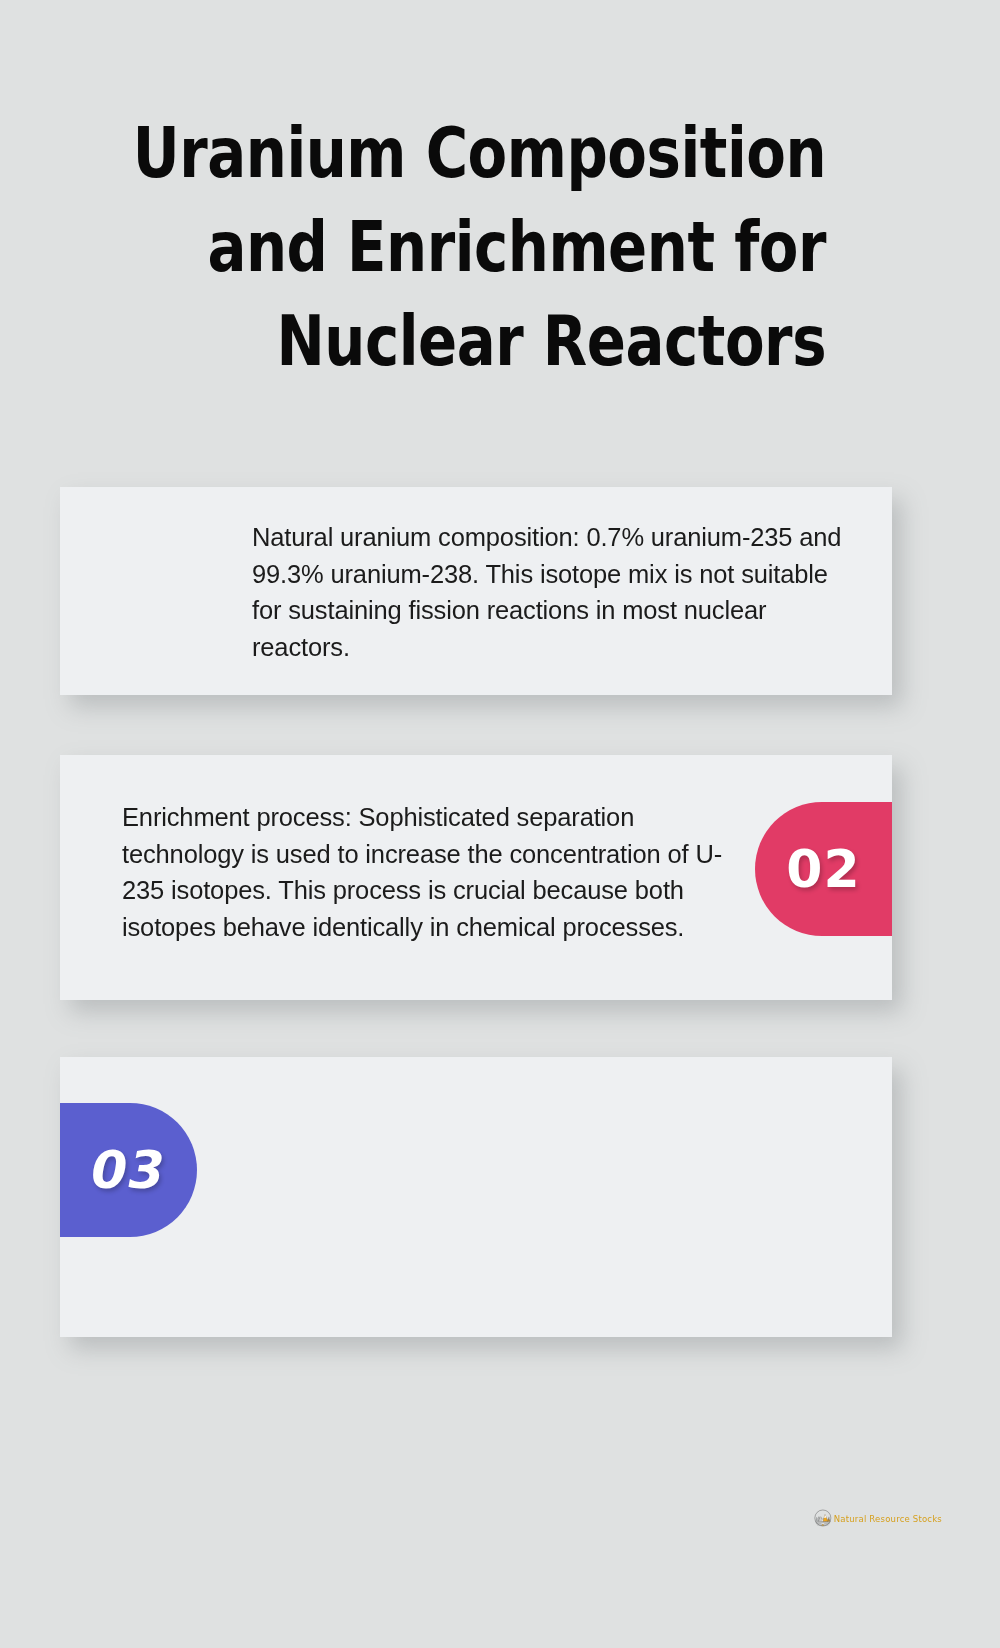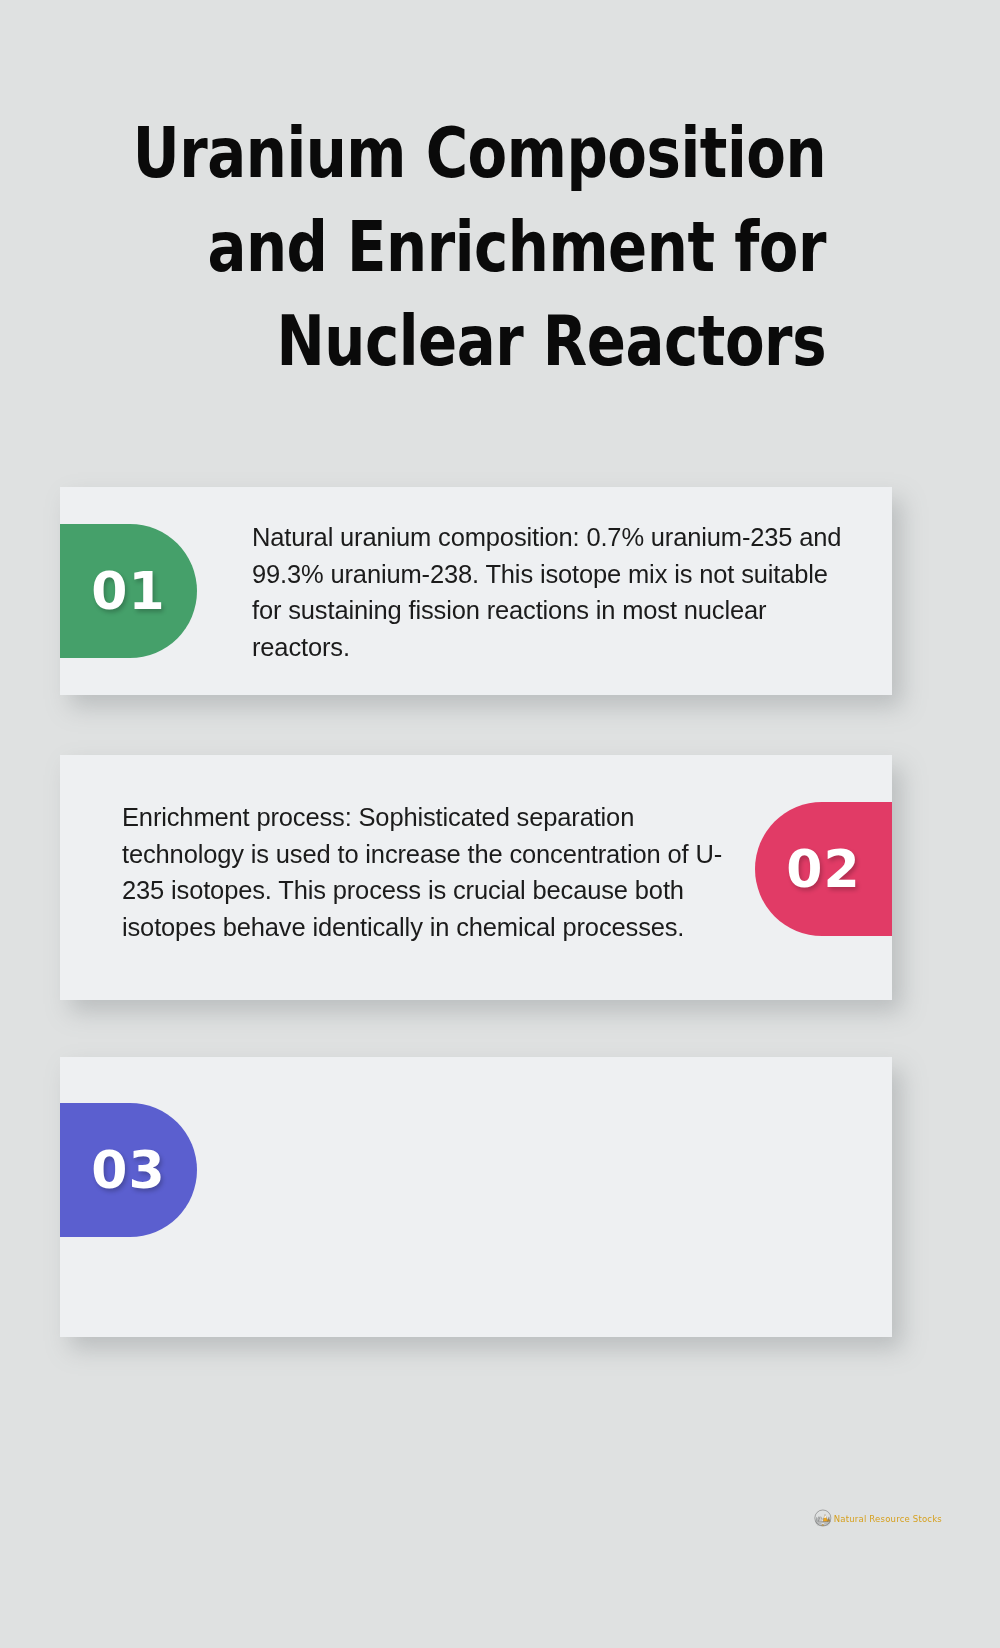--- a/index.html
+++ b/index.html
@@ -61,21 +61,21 @@
   .badge-left {
     left:0;
     border-radius:0 110px 110px 0;
   }
   .badge-right {
     right:0;
     border-radius:110px 0 0 110px;
   }
   .card-1 .badge { top:37px; width:137px; height:134px; background:#45a06a; }
   .card-2 .badge { top:47px; width:137px; height:134px; background:#e13b66; }
-  .card-3 .badge { top:46px; width:137px; height:134px; background:#5b5fcf; }
+  .card-3 .badge { top:46px; width:137px; height:134px; background:#5b5fcf;font-style:italic; }
 
   
   .card-text {
     position:absolute;
     font-size:25.5px;
     line-height:36.5px;
     color:#1b1b1b;
     font-family:Liberation Sans, sans-serif;
     letter-spacing:-0.15px;
   }
@@ -106,21 +106,20 @@
 
 <div class="page">
 
   <div class="title-block">
     <span class="title-line">Uranium Composition</span>
     <span class="title-line">and Enrichment for</span>
     <span class="title-line">Nuclear Reactors</span>
   </div>
 
   <div class="card card-1">
-    <div class="badge badge-left">01</div>
     <div class="card-text">Natural uranium composition: 0.7% uranium-235 and 99.3% uranium-238. This isotope mix is not suitable for sustaining fission reactions in most nuclear reactors.</div>
   </div>
 
   <div class="card card-2">
     <div class="badge badge-right">02</div>
     <div class="card-text">Enrichment process: Sophisticated separation technology is used to increase the concentration of U-235 isotopes. This process is crucial because both isotopes behave identically in chemical processes.</div>
   </div>
 
   <div class="card card-3">
     <div class="badge badge-left">03</div>

